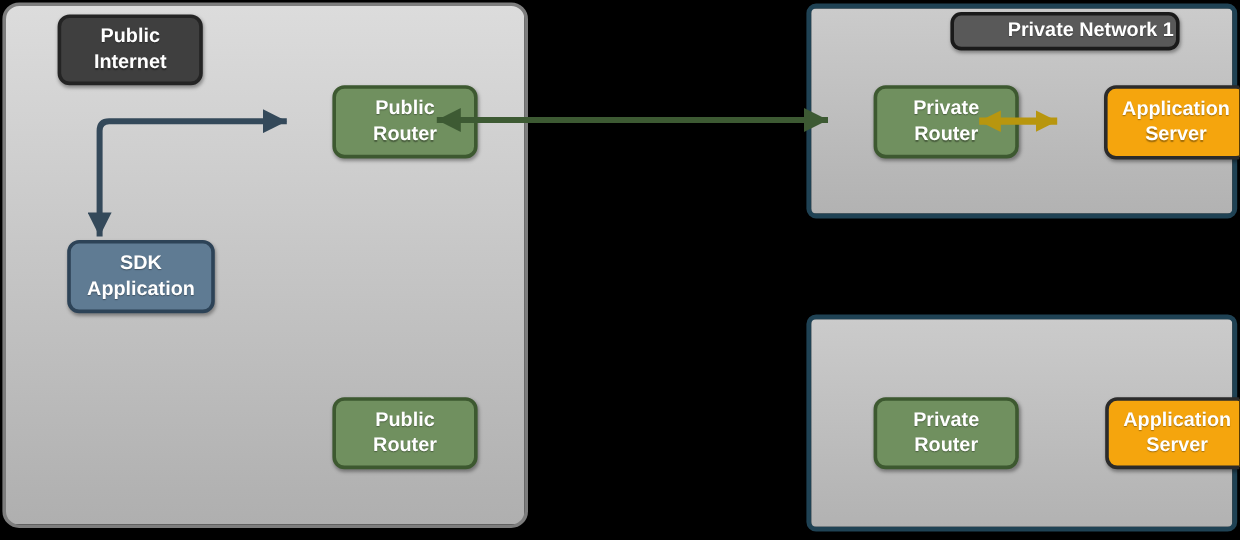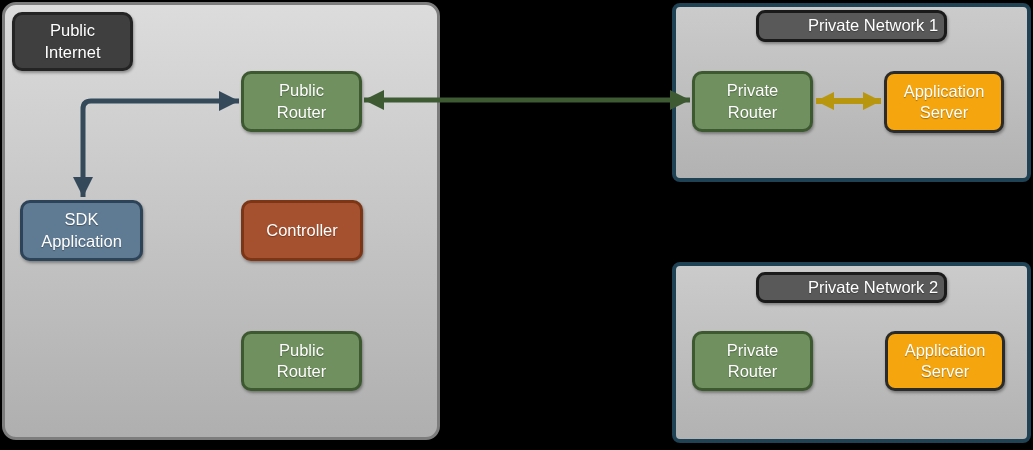--- a/index.html
+++ b/index.html
@@ -34,27 +34,28 @@
   .network-1 { top: 3px; height: 179px; }
   .network-2 { top: 262px; height: 181px; }
 
   .node {
     position: absolute;
     display: flex;
     align-items: center;
     justify-content: center;
     text-align: center;
     color: var(--text, #fff);
-    font-weight: normal;
+    font-weight: bold;
     font-size: 16.5px;
     line-height: 1.28;
     white-space: pre-line;
     border-radius: 10px;
     box-shadow: 1px 2px 3px rgba(0,0,0,0.35);
     text-shadow: 0 1px 1px rgba(0,0,0,0.35);
+    margin-left: 36px;
   }
   .internet-label {
     background: var(--internet-label-fill, #3f3f3f);
     border: 3px solid var(--internet-label-border, #242424);
     border-radius: 10px;
   }
   .network-label {
     background: var(--network-label-fill, #595959);
     border: 3px solid var(--network-label-border, #1a1a1a);
     border-radius: 9px;
@@ -113,35 +114,33 @@
 
 <div class="stage">
 
   <div class="zone public-zone">
     <div class="node internet-label pos-internet-label">Public
 Internet</div>
     <div class="node green-node pos-public-router-1">Public
 Router</div>
     <div class="node blue-node pos-sdk-application">SDK
 Application</div>
-    <div class="node red-node pos-controller">Controller</div>
     <div class="node green-node pos-public-router-2">Public
 Router</div>
   </div>
 
   <div class="zone network network-1">
     <div class="node network-label pos-pn1-title">Private Network 1</div>
     <div class="node green-node pos-pn1-router">Private
 Router</div>
     <div class="node orange-node pos-pn1-server">Application
 Server</div>
   </div>
 
   <div class="zone network network-2">
-    <div class="node network-label pos-pn2-title">Private Network 2</div>
     <div class="node green-node pos-pn2-router">Private
 Router</div>
     <div class="node orange-node pos-pn2-server">Application
 Server</div>
   </div>
 
   <svg class="edges" viewBox="0 0 1033 450" xmlns="http://www.w3.org/2000/svg">
     <defs>
       <marker id="ah-navy" viewBox="0 0 10 10" refX="10" refY="5" markerWidth="4" markerHeight="4" orient="auto-start-reverse">
         <path class="fill-navy" d="M 0 0 L 10 5 L 0 10 z"></path>

